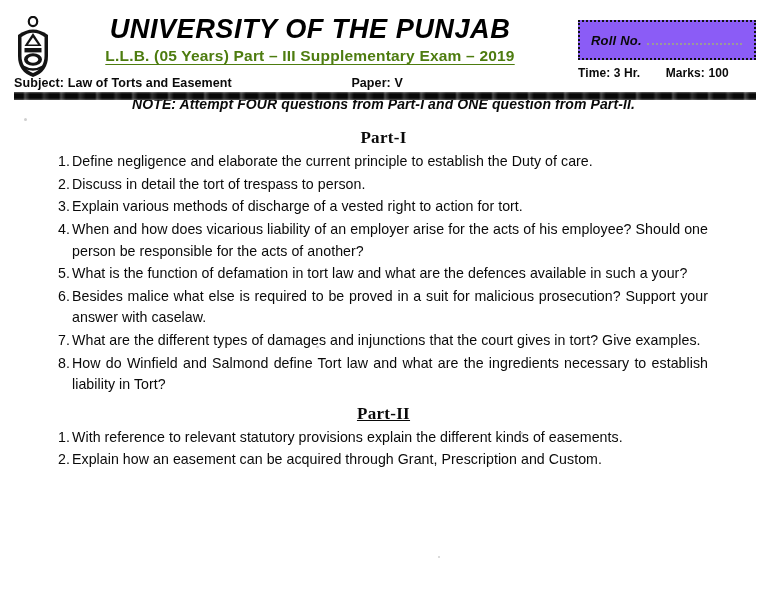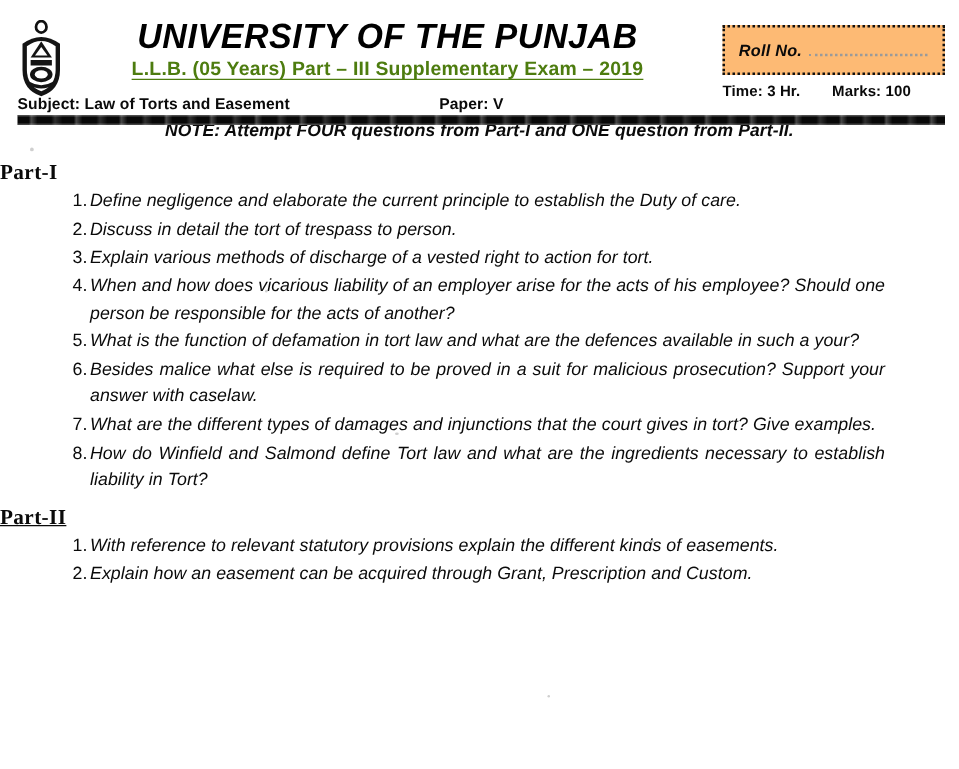--- a/index.html
+++ b/index.html
@@ -77,21 +77,21 @@
   }
 
   
   #rollno-box {
     position: absolute;
     left: 578px;
     top: 20px;
     width: 178px;
     height: 40px;
     border: 2px dotted #111;
-    background: #fdba74;
+    background: #8b5cf6;
   }
   #rollno-inner {
     position: absolute;
     left: 11px;
     top: 11px;
     display: flex;
     align-items: baseline;
   }
   #rollno-label {
     font-size: 13px;
@@ -150,21 +150,21 @@
     text-align: center;
     font-size: 14px;
     font-weight: bold;
     font-style: italic;
     line-height: 1.45;
     letter-spacing: 0.1px;
   }
 
   
   .part-heading {
-    text-align: left;
+    text-align: center;
     font-family: "Liberation Serif", serif;
     font-weight: bold;
     font-size: 17px;
     letter-spacing: 0.3px;
     margin-top: 14px;
     margin-bottom: 3px;
   }
   #part2-heading { margin-top: 8px; text-decoration: underline; }
 
   .qlist {
@@ -185,21 +185,21 @@
     letter-spacing: 0.05px;
   }
   .qnum {
     position: absolute;
     left: 4px;
     top: 0;
     font-size: 14.2px;
     width: 22px;
     text-align: right;
   }
-  .qtext { display: block; font-style: italic; }
+  .qtext { display: block; }
 
   
   .speck {
     position: absolute;
     background: #cfcfcf;
     border-radius: 50%;
     pointer-events: none;
   }
 </style>
 </head>

